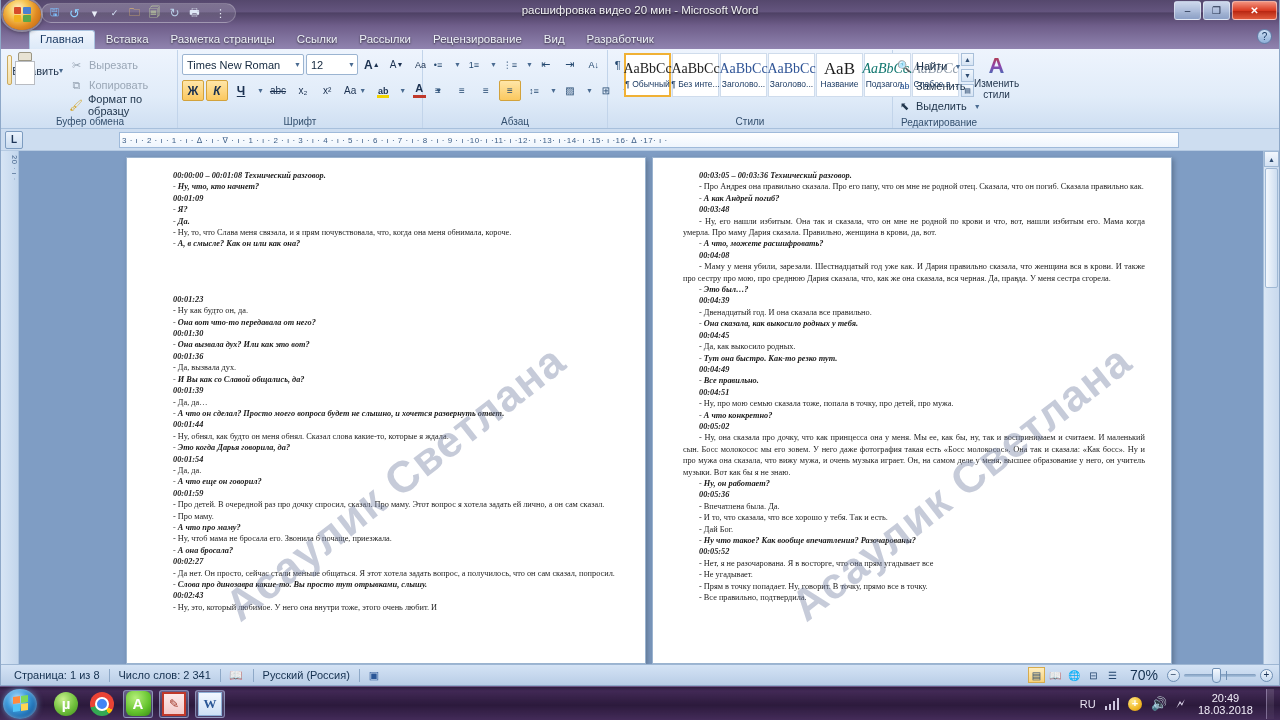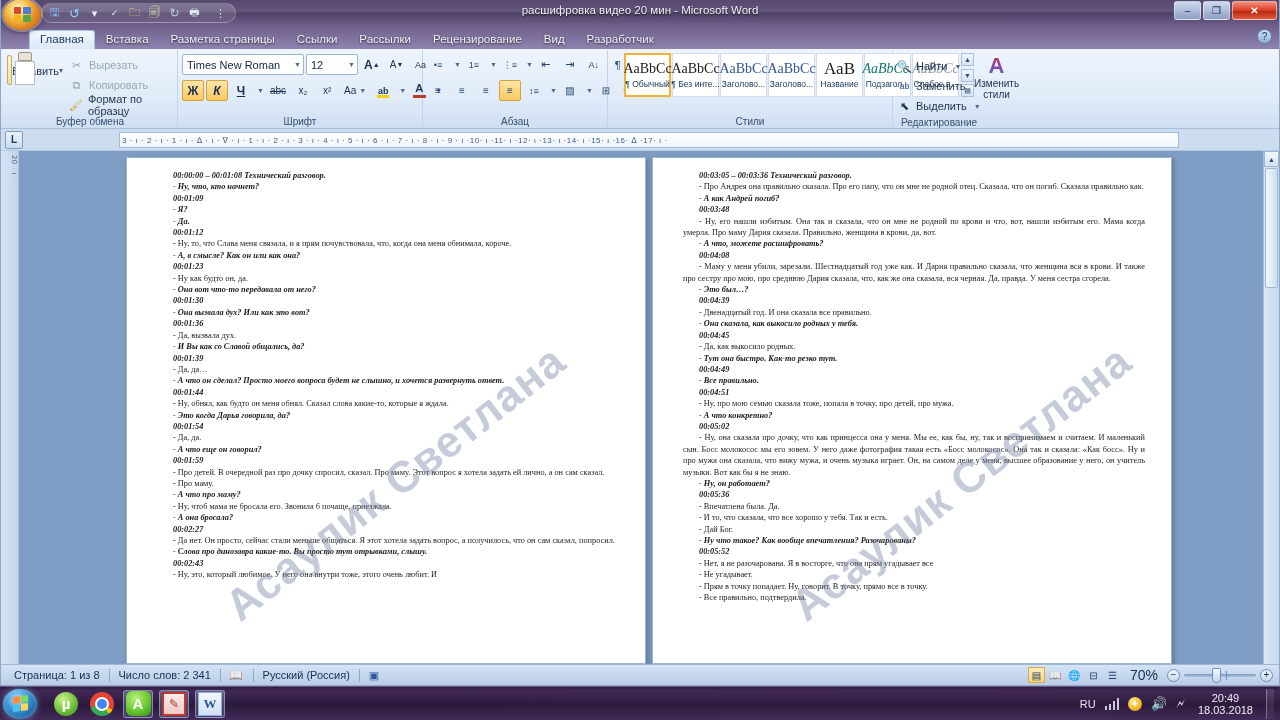--- a/index.html
+++ b/index.html
@@ -615,24 +615,23 @@
       <div class="pages">
 
         <div class="page">
           <div class="page-inner">
             <div class="dtext" id="pageLeft">
                 <p class="it">00:00:00 – 00:01:08 Технический разговор.</p>
                 <p class="it">- Ну, что, кто начнет?</p>
                 <p class="it" style="font-style: italic;">00:01:09</p>
                 <p class="it">- Я?</p>
                 <p class="it">- Да.</p>
-                <p class="it" style="font-style: italic;">00:01:12</p>
                 <p>- Ну, то, что Слава меня связала, и я прям почувствовала, что, когда она меня обнимала, короче.</p>
                 <p class="it">- А, в смысле? Как он или как она?</p>
-                <p class="it" style="font-style: italic;">00:01:23</p>
+                <p class="it" style="font-style: italic; margin-top: 44px;">00:01:23</p>
                 <p>- Ну как будто он, да.</p>
                 <p class="it">- Она вот что-то передавала от него?</p>
                 <p class="it" style="font-style: italic;">00:01:30</p>
                 <p class="it">- Она вызвала дух? Или как это вот?</p>
                 <p class="it" style="font-style: italic;">00:01:36</p>
                 <p>- Да, вызвала дух.</p>
                 <p class="it">- И Вы как со Славой общались, да?</p>
                 <p class="it" style="font-style: italic;">00:01:39</p>
                 <p>- Да, да…</p>
                 <p class="it">- А что он сделал? Просто моего вопроса будет не слышно, и хочется развернуть ответ.</p>

